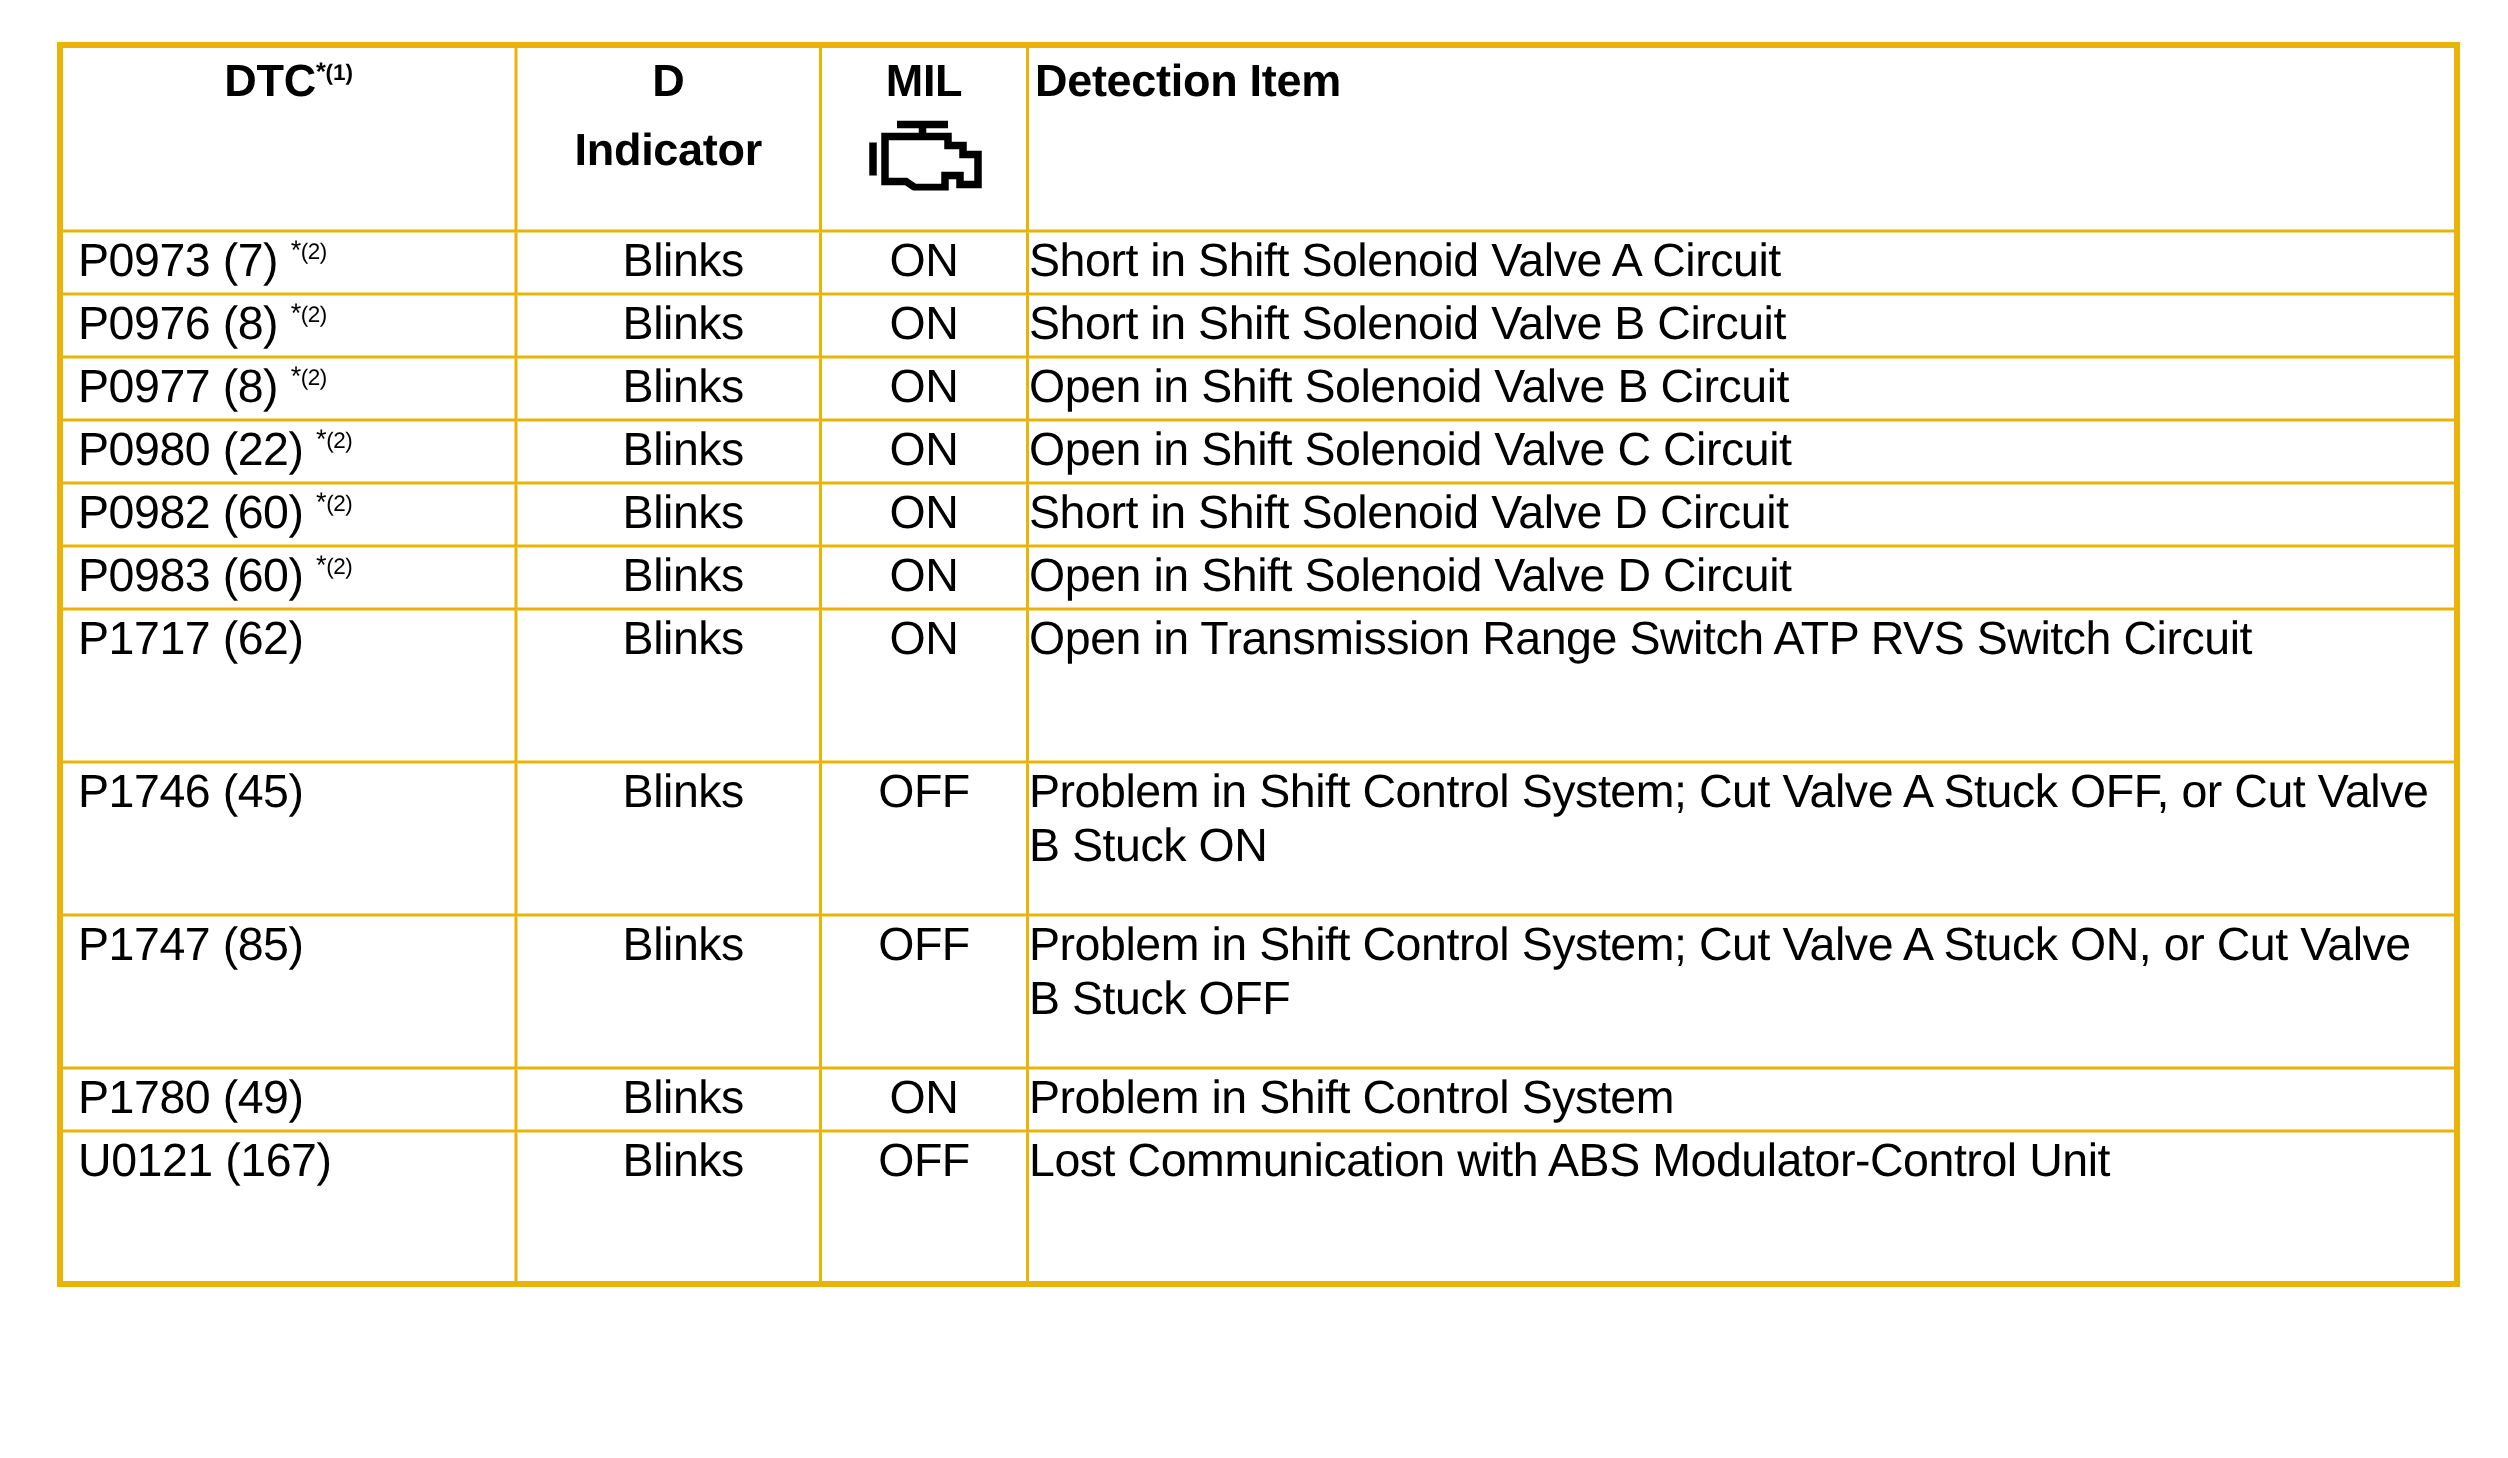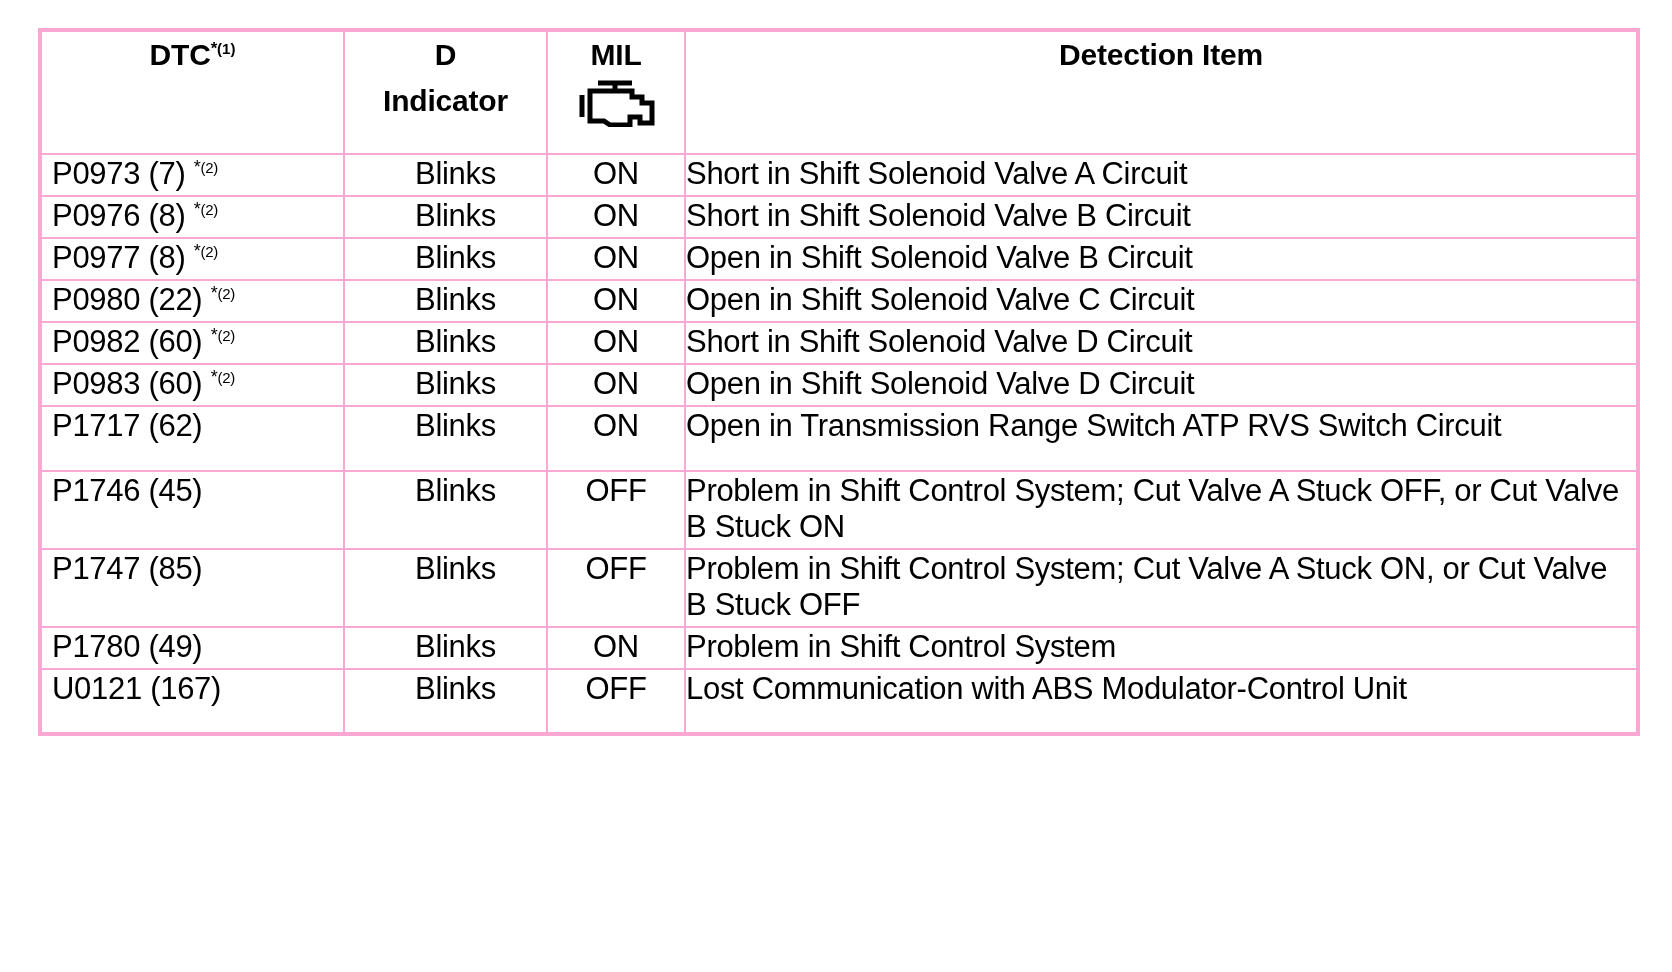--- a/index.html
+++ b/index.html
@@ -25,21 +25,21 @@
   }
 
   table.dtc {
     border-collapse: collapse;
     table-layout: fixed;
     width: 1598px;
     background: #fff;
   }
 
   table.dtc, table.dtc th, table.dtc td {
-    border: 2px solid #f9a8d4;
+    border: 2px solid #eab308;
   }
   table.dtc {
     border-width: 4px;
   }
 
   
   col.c-dtc   { width: 304px; }
   col.c-ind   { width: 203px; }
   col.c-mil   { width: 138px; }
   col.c-det   { width: 953px; }
@@ -47,21 +47,21 @@
   thead th {
     vertical-align: top;
     padding: 6px 4px 4px 4px;
     height: 124px;
     box-sizing: border-box;
     font-weight: bold;
     font-size: 30px;
     letter-spacing: -0.2px;
   }
   th.h-dtc, th.h-ind, th.h-mil { text-align: center; }
-  th.h-det { text-align: center; font-size: 30px; vertical-align: top; }
+  th.h-det { text-align: left; font-size: 30px; vertical-align: top; }
 
   .sup-note {
     font-size: 15px;
     vertical-align: super;
     font-weight: bold;
     letter-spacing: 0;
   }
   .star { font-size: 17px; vertical-align: super; font-weight: bold; }
 
   .ind-line2 { display: block; margin-top: 12px; }
@@ -82,21 +82,21 @@
     line-height: 1.16;
     letter-spacing: -0.3px;
     box-sizing: border-box;
   }
   td.cell-dtc  { text-align: left; padding-left: 10px; }
   td.cell-ind  { text-align: center; padding-left: 28px; }
   td.cell-mil  { text-align: center; }
   td.cell-det  { text-align: left; padding-left: 0; }
 
   tr.r-1line td { height: 42px; }
-  tr.r-2line td { height: 65px; }
+  tr.r-2line td { height: 102px; }
 
   .dtc-code { white-space: nowrap; margin-top: 32px; }
   .fn { font-size: 15px; vertical-align: super; }
   .fn-star { font-size: 18px; vertical-align: super; }
 </style>
 </head>
 <body>
 
 <div id="dtc-table-wrap">
   <table class="dtc">

